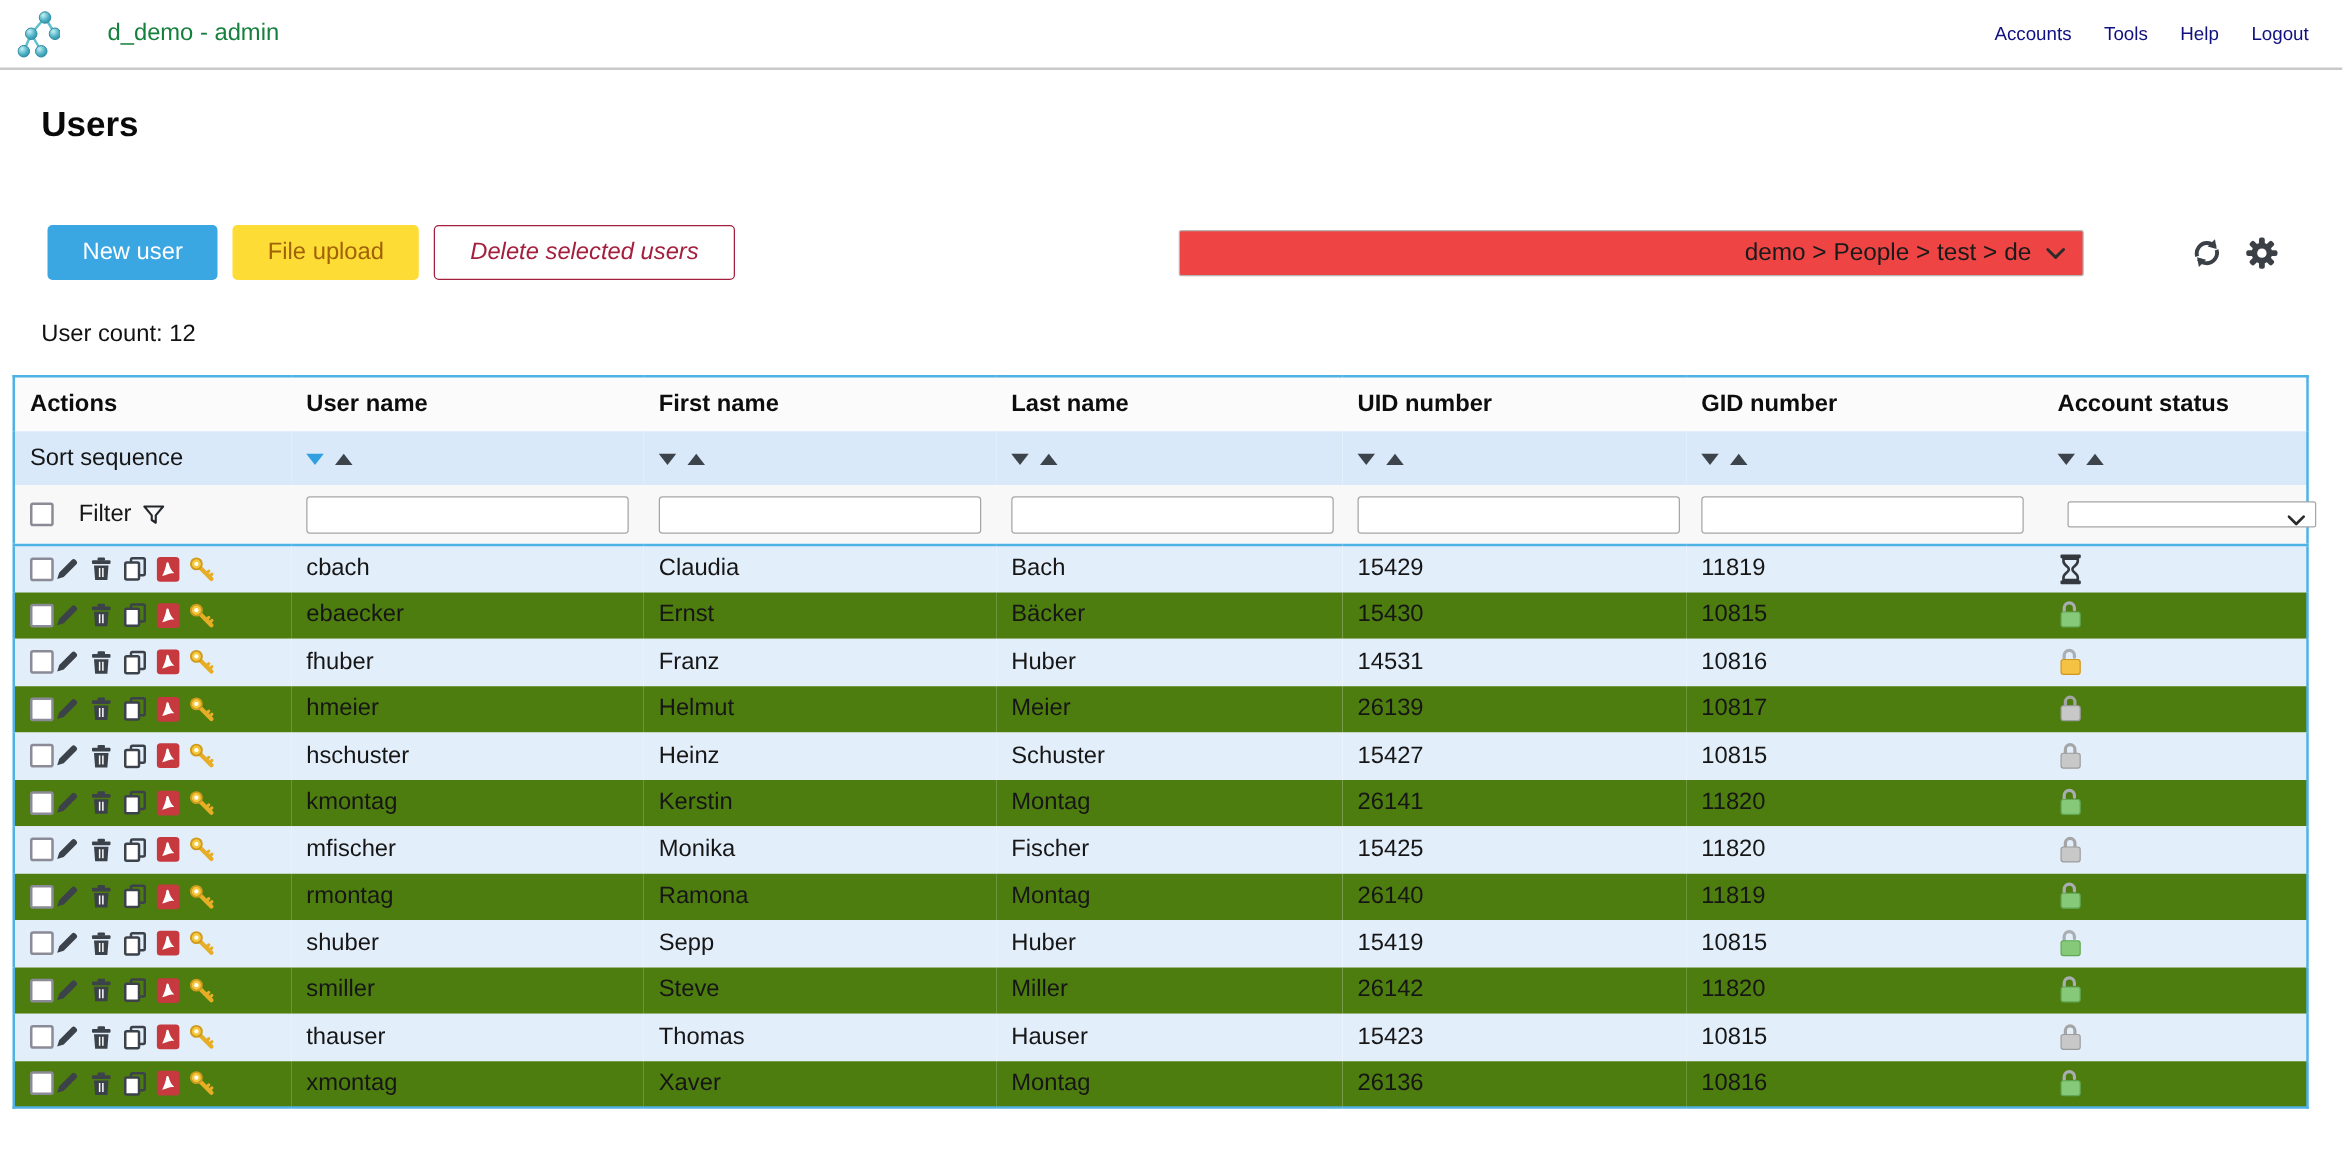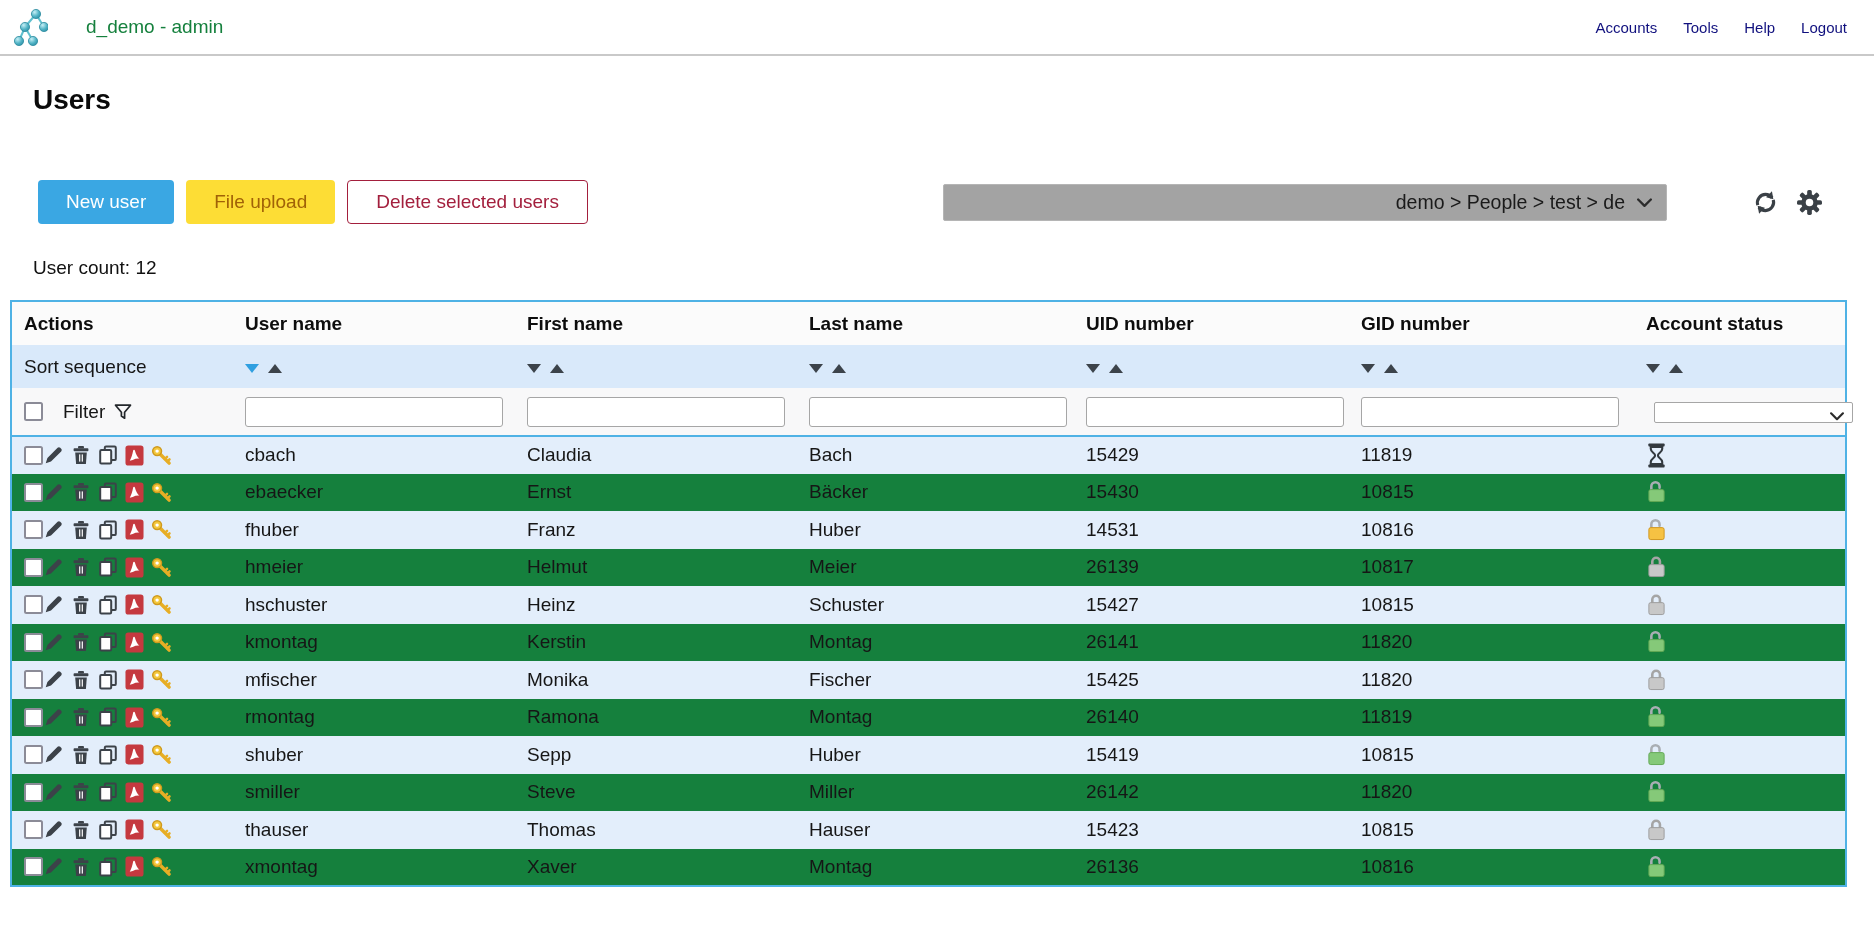--- a/index.html
+++ b/index.html
@@ -32,26 +32,26 @@
     margin:64px 51px 0 38px;
     display:flex; align-items:center;
   }
   .btn {
     font-size:19px; border-radius:4px; height:44px;
     padding:0 28px; cursor:pointer; border:none;
     font-family:inherit;
   }
   .btn-new    { background:var(--btn-new); color:#fff; }
   .btn-upload { background:var(--btn-upload); color:#a16207; margin-left:12px; }
-  .btn-delete { background:#fff; color:var(--btn-delete); border:1.5px solid var(--btn-delete); margin-left:12px; }
+  .btn-delete { background:#fff; color:var(--btn-delete); border:1.5px solid var(--btn-delete); margin-left:12px;font-style:italic; }
 
   .right-tools { margin-left:auto; display:flex; align-items:center; }
   .suffix-select {
     width:724px; height:37px;
-    border:1px solid #b5b5b5; border-radius:2px; background:#a3a3a3;
+    border:1px solid #b5b5b5; border-radius:2px; background:#ef4444;
     display:flex; align-items:center; justify-content:flex-end;
     font-size:19.5px; color:#1a1a1a; padding-right:14px; cursor:pointer;
   }
   .suffix-select .chev { margin-left:12px; margin-top:2px; }
   .icon-btn { background:none; border:none; padding:0; cursor:pointer; line-height:0; }
   .refresh-btn { margin-left:84px; }
   .gear-btn { margin-left:16px; }
 
   .user-count { font-size:19px; margin:33px 0 0 33px; color:#111; }
 
@@ -96,21 +96,21 @@
   .status-filter { position:relative; width:202px; height:33px; margin-left:8px; }
   .status-filter select {
     appearance:none; -webkit-appearance:none;
     width:100%; height:100%; border:1px solid #a6a6a6; border-radius:2px;
     background:#fff; font-family:inherit; font-size:17px; padding:0 30px 0 8px; cursor:pointer;
   }
   .status-filter svg { position:absolute; right:9px; top:11px; pointer-events:none; }
 
   tbody tr { height:37.5px; cursor:pointer; }
   tbody tr.odd  { background:#e3eefb; }
-  tbody tr.even { background:#15803d; }
+  tbody tr.even { background:#4d7c0f; }
   .acts { display:flex; align-items:center; }
   .acts .cb { margin-right:20px; }
   .act-icon { line-height:0; margin-right:7px; display:inline-block; cursor:pointer; }
   .status-cell { line-height:0; }
 
   .lock-unlocked .body { fill:var(--st-unlocked); stroke:#62a854; }
   .lock-partial  .body { fill:var(--st-partial);  stroke:#d0951c; }
   .lock-locked   .body { fill:var(--st-locked);   stroke:#9c9c9c; }
 </style>
 </head>

